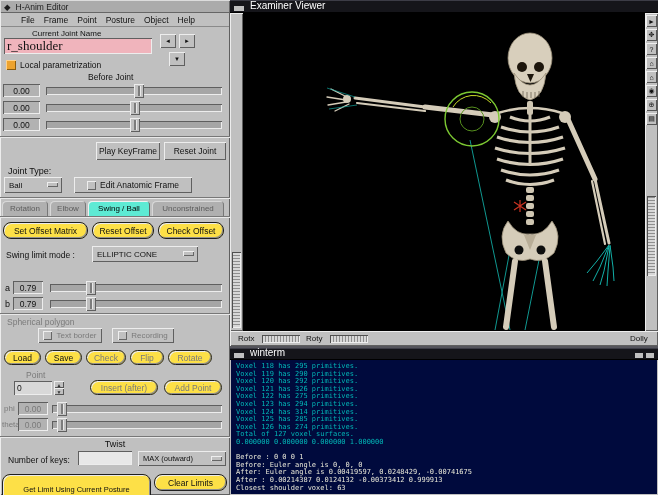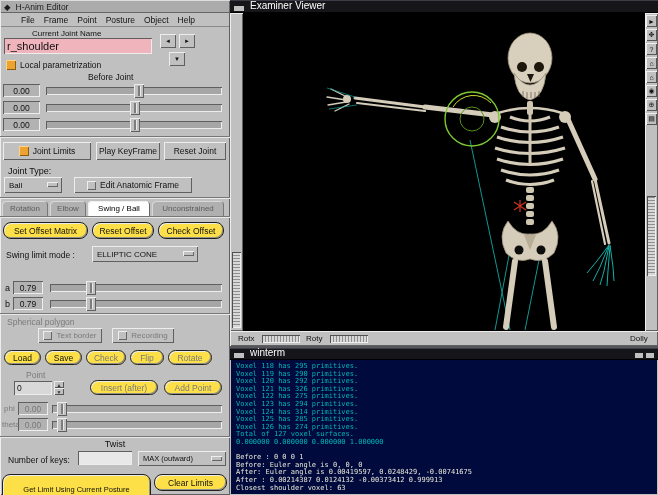--- a/index.html
+++ b/index.html
@@ -33,28 +33,28 @@
          box-shadow:inset 1px 1px 0 #ededed,inset -1px -1px 0 #5f5f5f}
   .thumb::after{content:"";position:absolute;left:4px;top:2px;width:2px;height:10px;
                 background:#7c7c7c;box-shadow:1px 0 0 #e8e8e8}
   .orange{display:inline-block;width:10px;height:10px;background:#eda32f;
           box-shadow:inset 1px 1px 0 #ffd28a,inset -1px -1px 0 #8a5c10}
   .chk{display:inline-block;width:9px;height:9px;background:#c0c0c0;
        box-shadow:inset 1px 1px 0 #eee,inset -1px -1px 0 #666}
   .tab{position:absolute;height:15px;display:flex;align-items:center;justify-content:center;
        font-size:8px;border-radius:4px 4px 0 0;background:#b0b0b0;color:#5c5c5c;
        box-shadow:inset 1px 1px 0 #d8d8d8,inset -1px 0 0 #777;white-space:nowrap}
-  .tab.active{background:#ffffff;color:#000;box-shadow:inset 1px 1px 0 #f0f0f0,inset -1px 0 0 #666}
+  .tab.active{background:#5eead4;color:#000;box-shadow:inset 1px 1px 0 #f0f0f0,inset -1px 0 0 #666}
   .optmenu{position:absolute;font-size:8px;color:#101010;display:flex;align-items:center;
            padding-left:5px;background:#c0c0c0;
            box-shadow:inset 1px 1px 0 #ededed,inset -1px -1px 0 #5f5f5f;white-space:nowrap}
   .optbar{position:absolute;right:4px;top:50%;margin-top:-3px;width:11px;height:5px;background:#c0c0c0;
           box-shadow:inset 1px 1px 0 #eee,inset -1px -1px 0 #666}
-  .field{position:absolute;border:none;outline:none;font-family:Liberation Sans, sans-serif;
-         font-size:11px;color:#101010;padding:0 3px;
+  .field{position:absolute;border:none;outline:none;font-family:Liberation Serif, serif;
+         font-size:13px;color:#101010;padding:0 3px;
          box-shadow:inset 1px 1px 0 #5f5f5f,inset -1px -1px 0 #ededed}
   .wheelh{position:absolute;background:repeating-linear-gradient(90deg,#8f8f8f 0 1px,#d8d8d8 1px 3px);
           box-shadow:inset 1px 1px 0 #505050,inset -1px -1px 0 #eee}
   .wheelv{position:absolute;background:repeating-linear-gradient(0deg,#8f8f8f 0 1px,#d8d8d8 1px 3px);
           box-shadow:inset 1px 1px 0 #505050,inset -1px -1px 0 #eee}
   .dk-tb{position:absolute;background:#15151a;color:#fff;display:flex;align-items:flex-end;
          font-size:10px;gap:6px;padding:2px 4px;box-shadow:inset 0 1px 0 #3c3c46,inset 0 -1px 0 #000}
   .wm-icon{width:10px;height:7px;background:#c0c0c0;
            box-shadow:inset 0 2px 0 #15151a, inset 0 4px 0 #c0c0c0}
   .iconbtn{position:absolute;width:11px;height:12px;display:flex;align-items:center;justify-content:center;
@@ -119,24 +119,20 @@
       <div class="thumb" style="left:48%"></div>
     </div>
     <div class="valbox" style="left:3px;top:118px;width:37px">0.00</div>
     <div class="scale" style="left:46px;top:118px;width:176px">
       <div class="trough"></div>
       <div class="thumb" style="left:48%"></div>
     </div>
 
     <div class="sep" style="top:136px"></div>
 
-    <div class="btn" style="left:3px;top:142px;width:88px;height:18px">
-      <span class="orange"></span>
-      <span>Joint Limits</span>
-    </div>
     <div class="btn" style="left:96px;top:142px;width:64px;height:18px">
       <span>Play KeyFrame</span>
     </div>
     <div class="btn" style="left:164px;top:142px;width:62px;height:18px">
       <span>Reset Joint</span>
     </div>
 
     <div class="lbl" style="left:8px;top:166px">Joint Type:</div>
     <div class="optmenu" style="left:4px;top:177px;width:58px;height:16px">
       <span>Ball</span>

